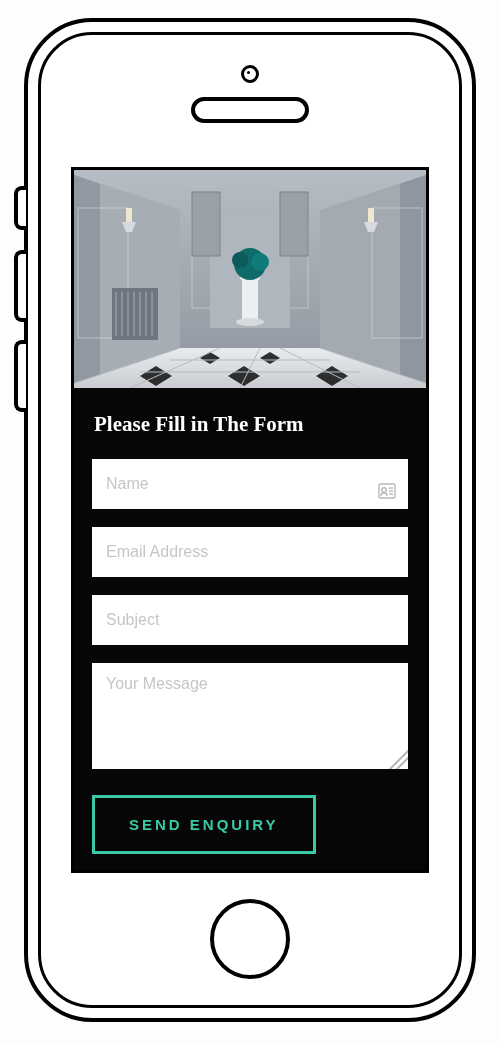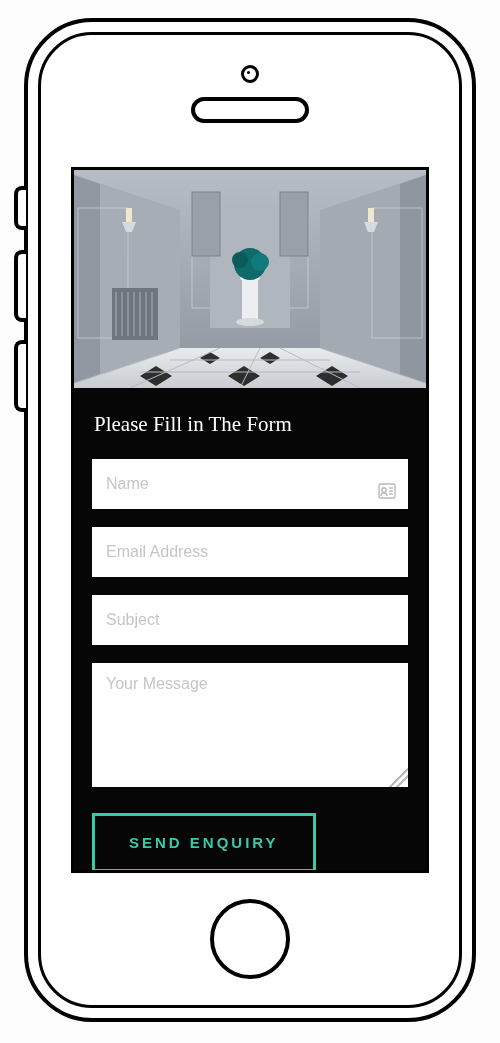--- a/index.html
+++ b/index.html
@@ -85,40 +85,40 @@
   }
   .hero svg{display:block;width:100%;height:100%;}
 
   .form-panel{
     background:#060606;
     padding:18px 18px 28px 18px;
     box-sizing:border-box;
   }
   .form-title{
     font-family:Georgia,"Times New Roman",serif;
-    font-weight:normal;
+    font-weight:bold;
     color:#fff;
     font-size:21px;
     margin:6px 0 22px 2px;
   }
   .field{
     width:100%;
     height:50px;
     background:#fff;
     border:none;
     margin-bottom:18px;
     padding:0 14px;
     font-size:16px;
     color:#222;
     font-family:inherit;
     box-sizing:border-box;
   }
   .field::placeholder{color:#c6c6c6;font-weight:400;}
   textarea.field{
-    height:124px;
+    height:106px;
     padding-top:12px;
     resize:none;
     margin-bottom:22px;
     background:
       linear-gradient(135deg,transparent 0,transparent calc(100% - 14px),#bcbcbc calc(100% - 14px),#bcbcbc calc(100% - 12px),transparent calc(100% - 12px),transparent calc(100% - 9px),#bcbcbc calc(100% - 9px),#bcbcbc calc(100% - 7px),transparent calc(100% - 7px)) bottom right/22px 22px no-repeat,
       #fff;
   }
   .name-wrap{position:relative;}
   .name-icon{
     position:absolute;right:12px;top:50%;transform:translateY(-50%);

